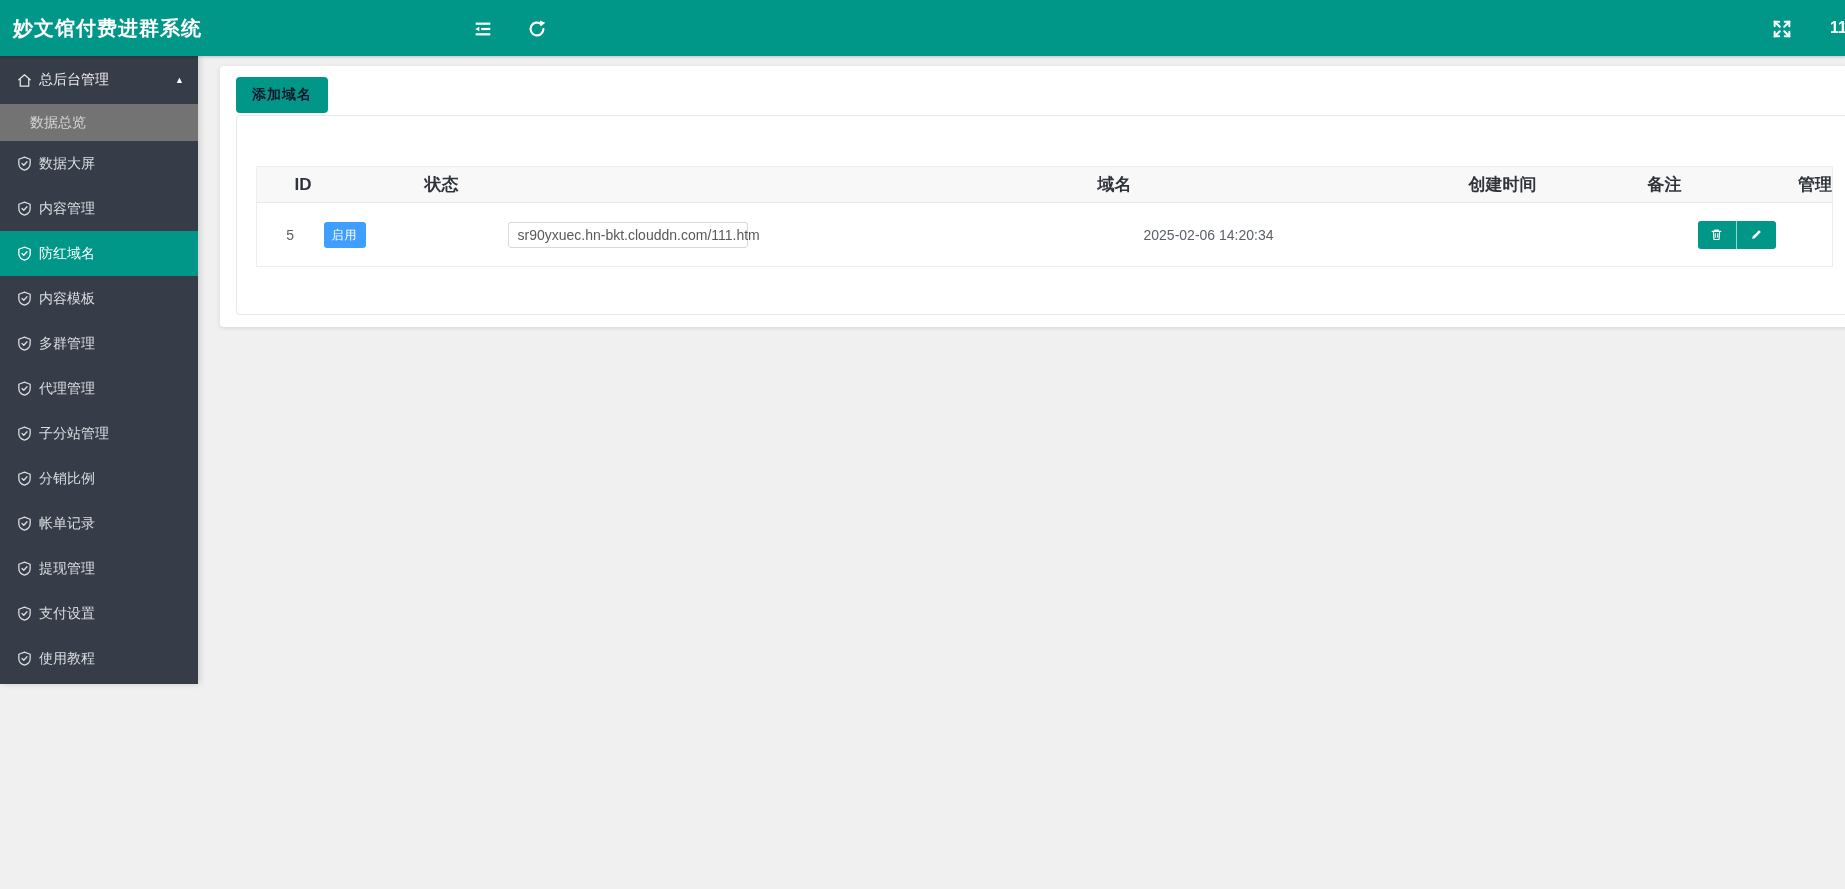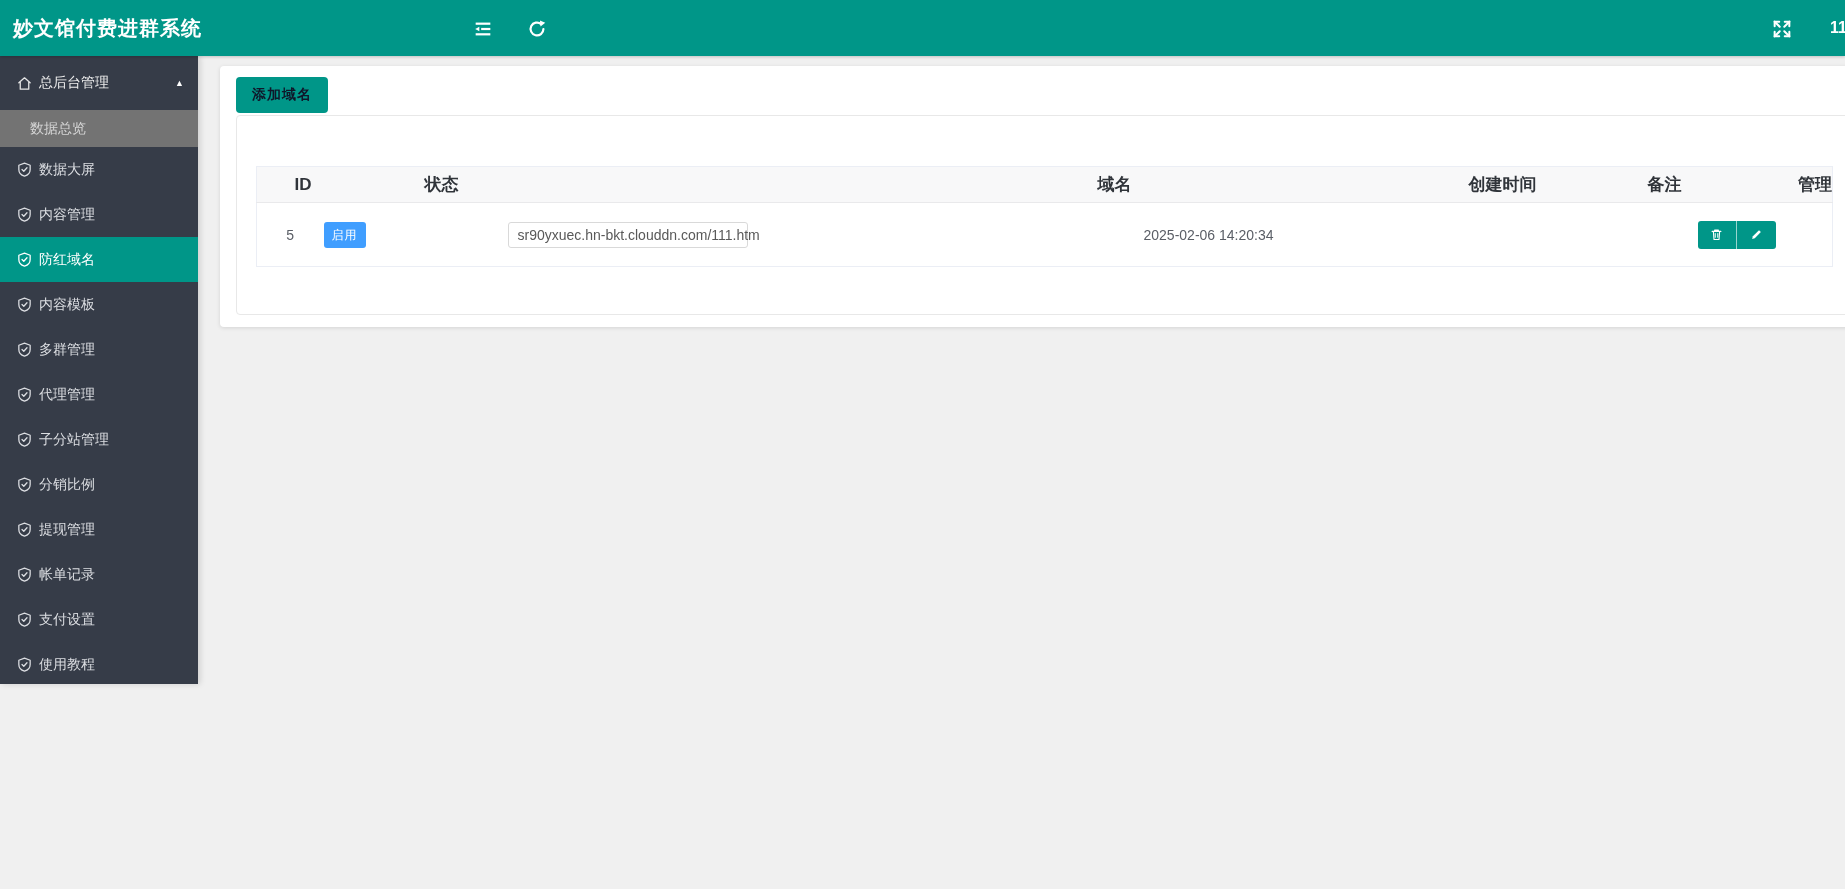--- a/index.html
+++ b/index.html
@@ -26,21 +26,21 @@
     position:absolute; left:1830px; top:0; height:56px; line-height:56px;
     color:#fff; font-size:16px; font-weight:bold; white-space:nowrap;
   }
 
   
   .sidebar {
     position:absolute; left:0; top:56px; width:198px; height:628px;
     background:#363c48; z-index:20; box-shadow:2px 0 6px rgba(0,0,0,.15);
   }
   .side-parent {
-    height:54px; display:flex; align-items:center; padding:0 14px 0 16px;
+    height:48px; display:flex; align-items:center; padding:0 14px 0 16px;
     color:#ececec; font-size:14px; cursor:pointer;
   }
   .side-parent .lbl { margin-left:6px; flex:1; }
   .side-parent .chev { font-size:9px; color:#fff; }
   .side-sub {
     height:37px; display:flex; align-items:center; padding-left:30px;
     background:#737373; color:#d6d6d6; font-size:14px; cursor:pointer;
   }
   .side-list { }
   .side-item {
@@ -203,27 +203,27 @@
     <div class="side-item">
       <svg width="17" height="17">
           <use href="#i-shield" width="17" height="17"></use>
         </svg>
       <span class="lbl">分销比例</span>
     </div>
     <div class="side-item">
       <svg width="17" height="17">
           <use href="#i-shield" width="17" height="17"></use>
         </svg>
+      <span class="lbl">帐单记录</span>
+    </div>
+    <div class="side-item">
+      <svg width="17" height="17">
+          <use href="#i-shield" width="17" height="17"></use>
+        </svg>
       <span class="lbl">提现管理</span>
-    </div>
-    <div class="side-item">
-      <svg width="17" height="17">
-          <use href="#i-shield" width="17" height="17"></use>
-        </svg>
-      <span class="lbl">帐单记录</span>
     </div>
     <div class="side-item">
       <svg width="17" height="17">
           <use href="#i-shield" width="17" height="17"></use>
         </svg>
       <span class="lbl">支付设置</span>
     </div>
     <div class="side-item">
       <svg width="17" height="17">
           <use href="#i-shield" width="17" height="17"></use>

